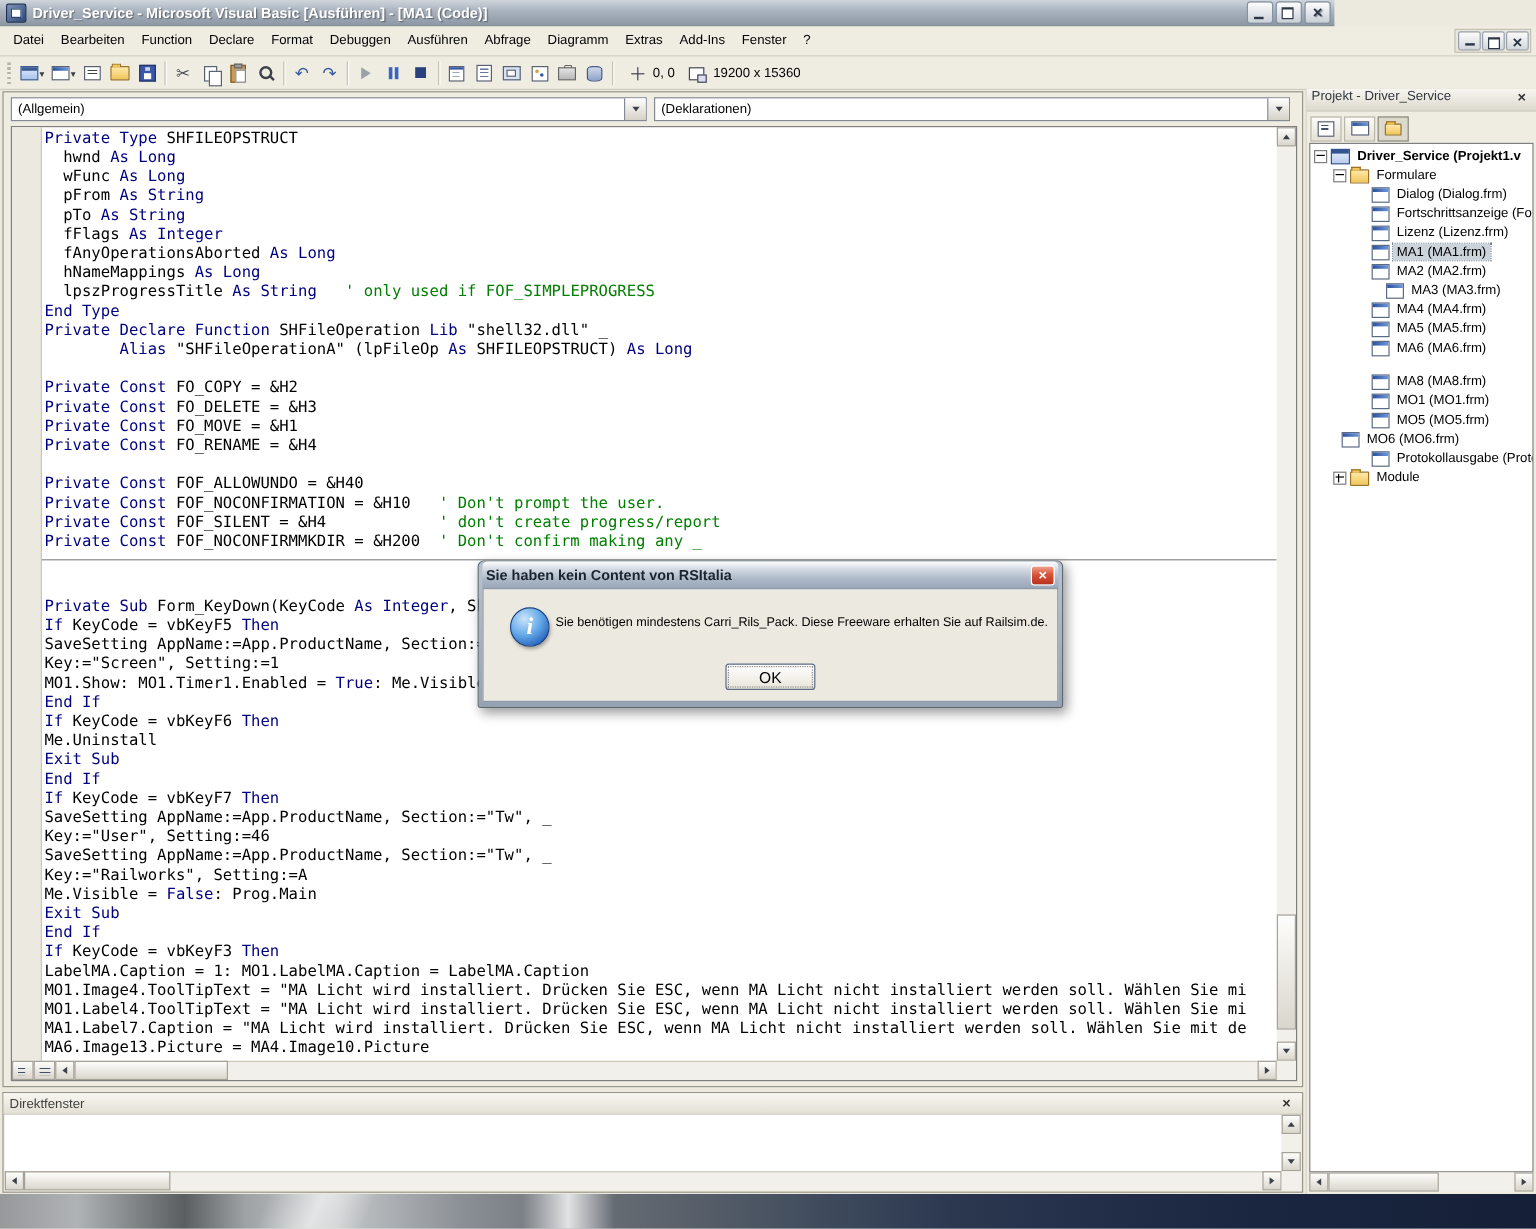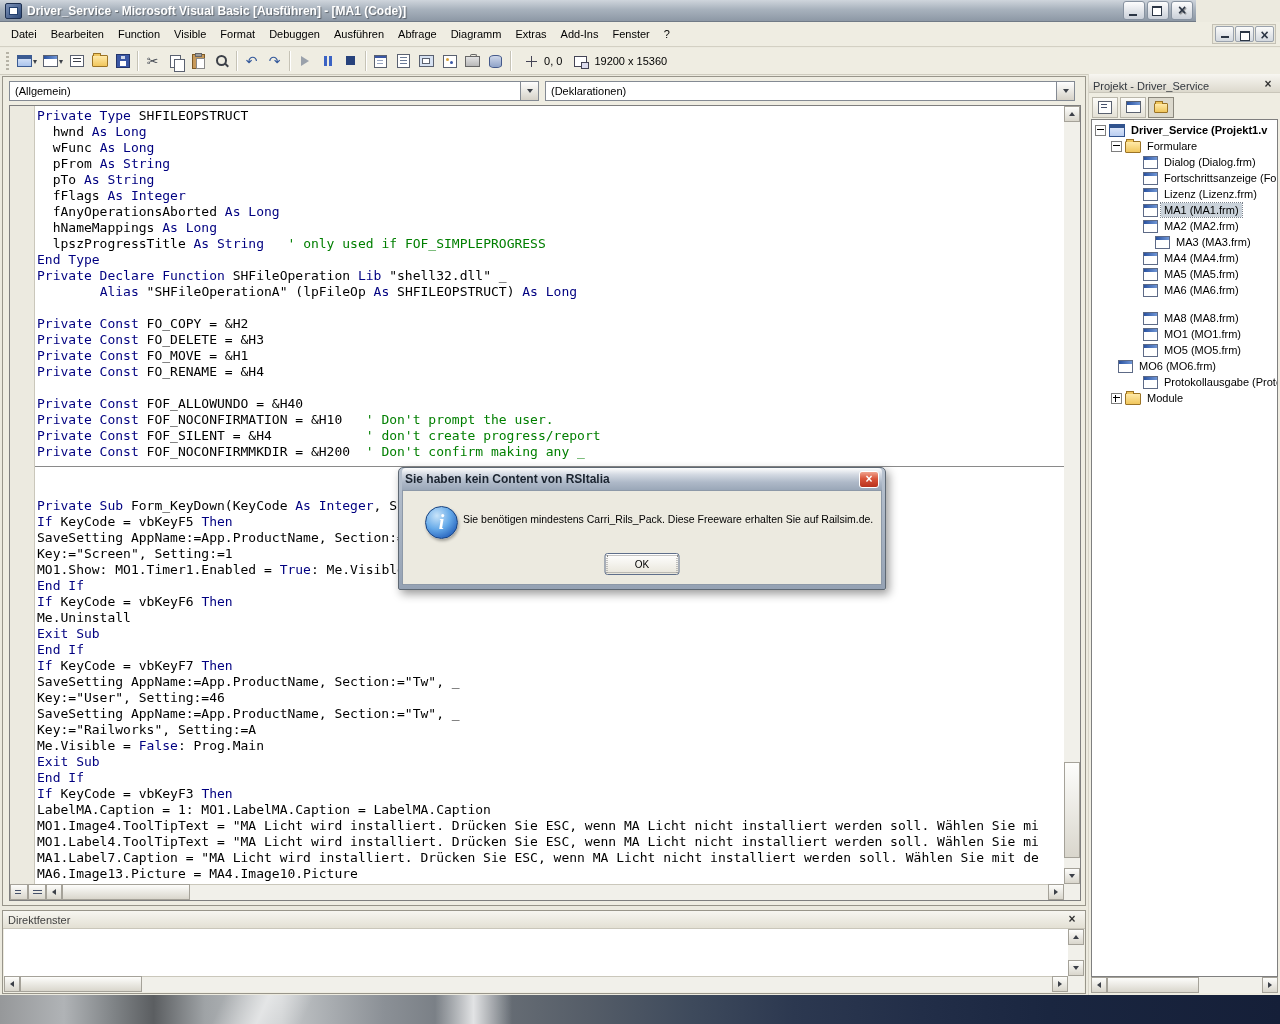--- a/index.html
+++ b/index.html
@@ -1,20 +1,20 @@
 <!DOCTYPE html>
 <html style="--kw: #000080; --cm: #007F00;"><head>
 <meta charset="utf-8">
 <style>
   html,body{margin:0;padding:0}
   body{width:1280px;height:1024px;position:relative;overflow:hidden;background:#ECEADF;
        font-family:"Liberation Sans",sans-serif;font-size:11px;color:#000;
        --kw:#000080;--cm:#007F00}
   
-  .titlebar{position:absolute;left:0;top:0;width:1196px;height:22px;box-sizing:border-box;
+  .titlebar{position:absolute;left:0;top:0;width:1112px;height:22px;box-sizing:border-box;
     background:linear-gradient(180deg,#cfd5dc 0%,#a8b2bd 45%,#8d98a5 100%);
     display:flex;align-items:center;padding:0 3px;color:#fff;font-weight:bold;font-size:12px;
     text-shadow:1px 1px 1px rgba(0,0,0,.4);border-bottom:1px solid #707a86}
   .appicon{width:15px;height:14px;margin:0 5px 0 2px;background:linear-gradient(135deg,#7d92b8,#2c4877);
     border:1px solid #1d2f4f;border-radius:2px;position:relative;flex:none}
   .appicon::before{content:"";position:absolute;left:3px;top:3px;width:7px;height:6px;background:#fff;border:1px solid #23406e}
   .winbtns{margin-left:auto;display:flex}
   .win-btn{width:20px;height:17px;margin-left:2px;border:1px solid #8792a0;border-radius:3px;
     background:linear-gradient(#fdfdfd,#c9cfd8);position:relative}
   .btn-min::before{content:"";position:absolute;left:5px;bottom:3px;width:8px;height:2px;background:#2c3645}
@@ -130,21 +130,21 @@
   .immv .up{position:absolute;top:0;left:0;width:16px;height:16px}
   .immv .down{position:absolute;bottom:0;left:0;width:16px;height:16px}
   .immh{position:absolute;left:1px;right:17px;bottom:1px;height:16px;border-top:1px solid #cac7bb;box-sizing:border-box}
   .immh .left{position:absolute;left:0;bottom:0;width:16px;height:16px}
   .immh .right{position:absolute;right:0;bottom:0;width:16px;height:16px}
   .immh .thumb{position:absolute;left:16px;bottom:0;width:122px;height:16px}
   .immcorner{position:absolute;right:1px;bottom:1px;width:16px;height:16px;background:#F1F0EA}
   
   .projpanel{position:absolute;left:1088px;top:74px;width:192px;height:921px;box-sizing:border-box;
     background:#EFEDE2;border-left:1px solid #d8d5c9}
-  .projtitle{height:18px;display:flex;align-items:flex-end;padding:0 4px;color:#33383f;
+  .projtitle{height:18px;display:flex;align-items:flex-start;padding:0 4px;color:#33383f;
     background:linear-gradient(#f7f6f1,#dcd9cd);border-bottom:1px solid #c9c6ba}
   .projtools{height:24px;display:flex;align-items:center;gap:2px;padding:2px 3px}
   .ptb{width:24px;height:19px;border:1px solid #b9b6aa;background:linear-gradient(#fcfbf8,#e4e1d6);
     display:flex;align-items:center;justify-content:center}
   .ptb.pressed{border-color:#8a877c;background:#dcd9cd}
   .treebox{position:absolute;left:2px;top:45px;right:2px;bottom:18px;background:#fff;
     border:1px solid #7f7f7f;overflow:hidden;padding-top:2px;box-sizing:border-box}
   .trow{display:flex;align-items:center;height:16px;gap:3px;white-space:nowrap;overflow:hidden}
   .pm{width:9px;height:9px;border:1px solid #7e7e7e;background:#fff;position:relative;flex:none}
   .pm::before{content:"";position:absolute;left:1px;right:1px;top:3px;height:1px;background:#000}
@@ -180,21 +180,21 @@
   .dlgclose::before{content:"×";position:absolute;inset:0;color:#fff;font-weight:bold;font-size:12px;line-height:14px;text-align:center}
   .dlgbody{position:relative;height:95px;background:#ECEAE0;border:1px solid #8d99a8;box-sizing:border-box}
   .info-icon{position:absolute;left:22px;top:15px;width:31px;height:31px;border-radius:50%;
     background:radial-gradient(circle at 35% 28%,#c9e4f9,#66aae9 45%,#1f5bb8 85%);
     border:1px solid #16407e;box-shadow:1px 2px 3px rgba(0,0,0,.3)}
   .info-icon::before{content:"i";position:absolute;inset:0;text-align:center;color:#fff;
     font-family:"Liberation Serif",serif;font-style:italic;font-weight:bold;font-size:20px;line-height:30px}
   .dlgmsg{position:absolute;left:60px;top:22px;right:8px;font-size:10.5px;white-space:nowrap;overflow:hidden;color:#000}
   .okbtn{position:absolute;left:50%;transform:translateX(-50%);bottom:9px;width:75px;height:22px;
     border:1px solid #5e6e8a;border-radius:3px;background:linear-gradient(#ffffff,#e8e5da);
-    font-family:"Liberation Sans",sans-serif;font-size:10px;position:absolute}
+    font-family:"Liberation Sans",sans-serif;font-size:13px;position:absolute}
   .okbtn::after{content:"";position:absolute;inset:2px;outline:1px dotted #8a8a8a}
   
   .photo{position:absolute;left:0;top:995px;width:1280px;height:29px;
     background:linear-gradient(90deg,#96989a 0%,#b0b3b6 5%,#7e8285 9%,#5b5e61 12%,#9fa3a6 16%,#c4c7c9 22%,
       #8b9096 30%,#6a7077 38%,#555d68 46%,#3e4a5c 54%,#2c3850 62%,#222e48 72%,#1a2640 82%,#151f38 100%)}
   .photo::before{content:"";position:absolute;left:17%;top:0;width:7%;height:100%;
     background:linear-gradient(90deg,transparent,rgba(255,255,255,.6),transparent);transform:skewX(-25deg)}
   .photo::after{content:"";position:absolute;left:34%;top:0;width:6%;height:100%;
     background:linear-gradient(90deg,transparent,rgba(255,255,255,.8),transparent)}
 </style>
@@ -209,21 +209,21 @@
     <span class="win-btn btn-restore"></span>
     <span class="win-btn btn-close"></span>
   </span>
 </div>
 
 <div class="menubar">
   <span class="menuitems" style="display:flex">
       <span class="menu-item">Datei</span>
       <span class="menu-item">Bearbeiten</span>
       <span class="menu-item">Function</span>
-      <span class="menu-item">Visible</span>
+      <span class="menu-item">Declare</span>
       <span class="menu-item">Format</span>
       <span class="menu-item">Debuggen</span>
       <span class="menu-item">Ausführen</span>
       <span class="menu-item">Abfrage</span>
       <span class="menu-item">Diagramm</span>
       <span class="menu-item">Extras</span>
       <span class="menu-item">Add-Ins</span>
       <span class="menu-item">Fenster</span>
       <span class="menu-item">?</span>
     </span>

